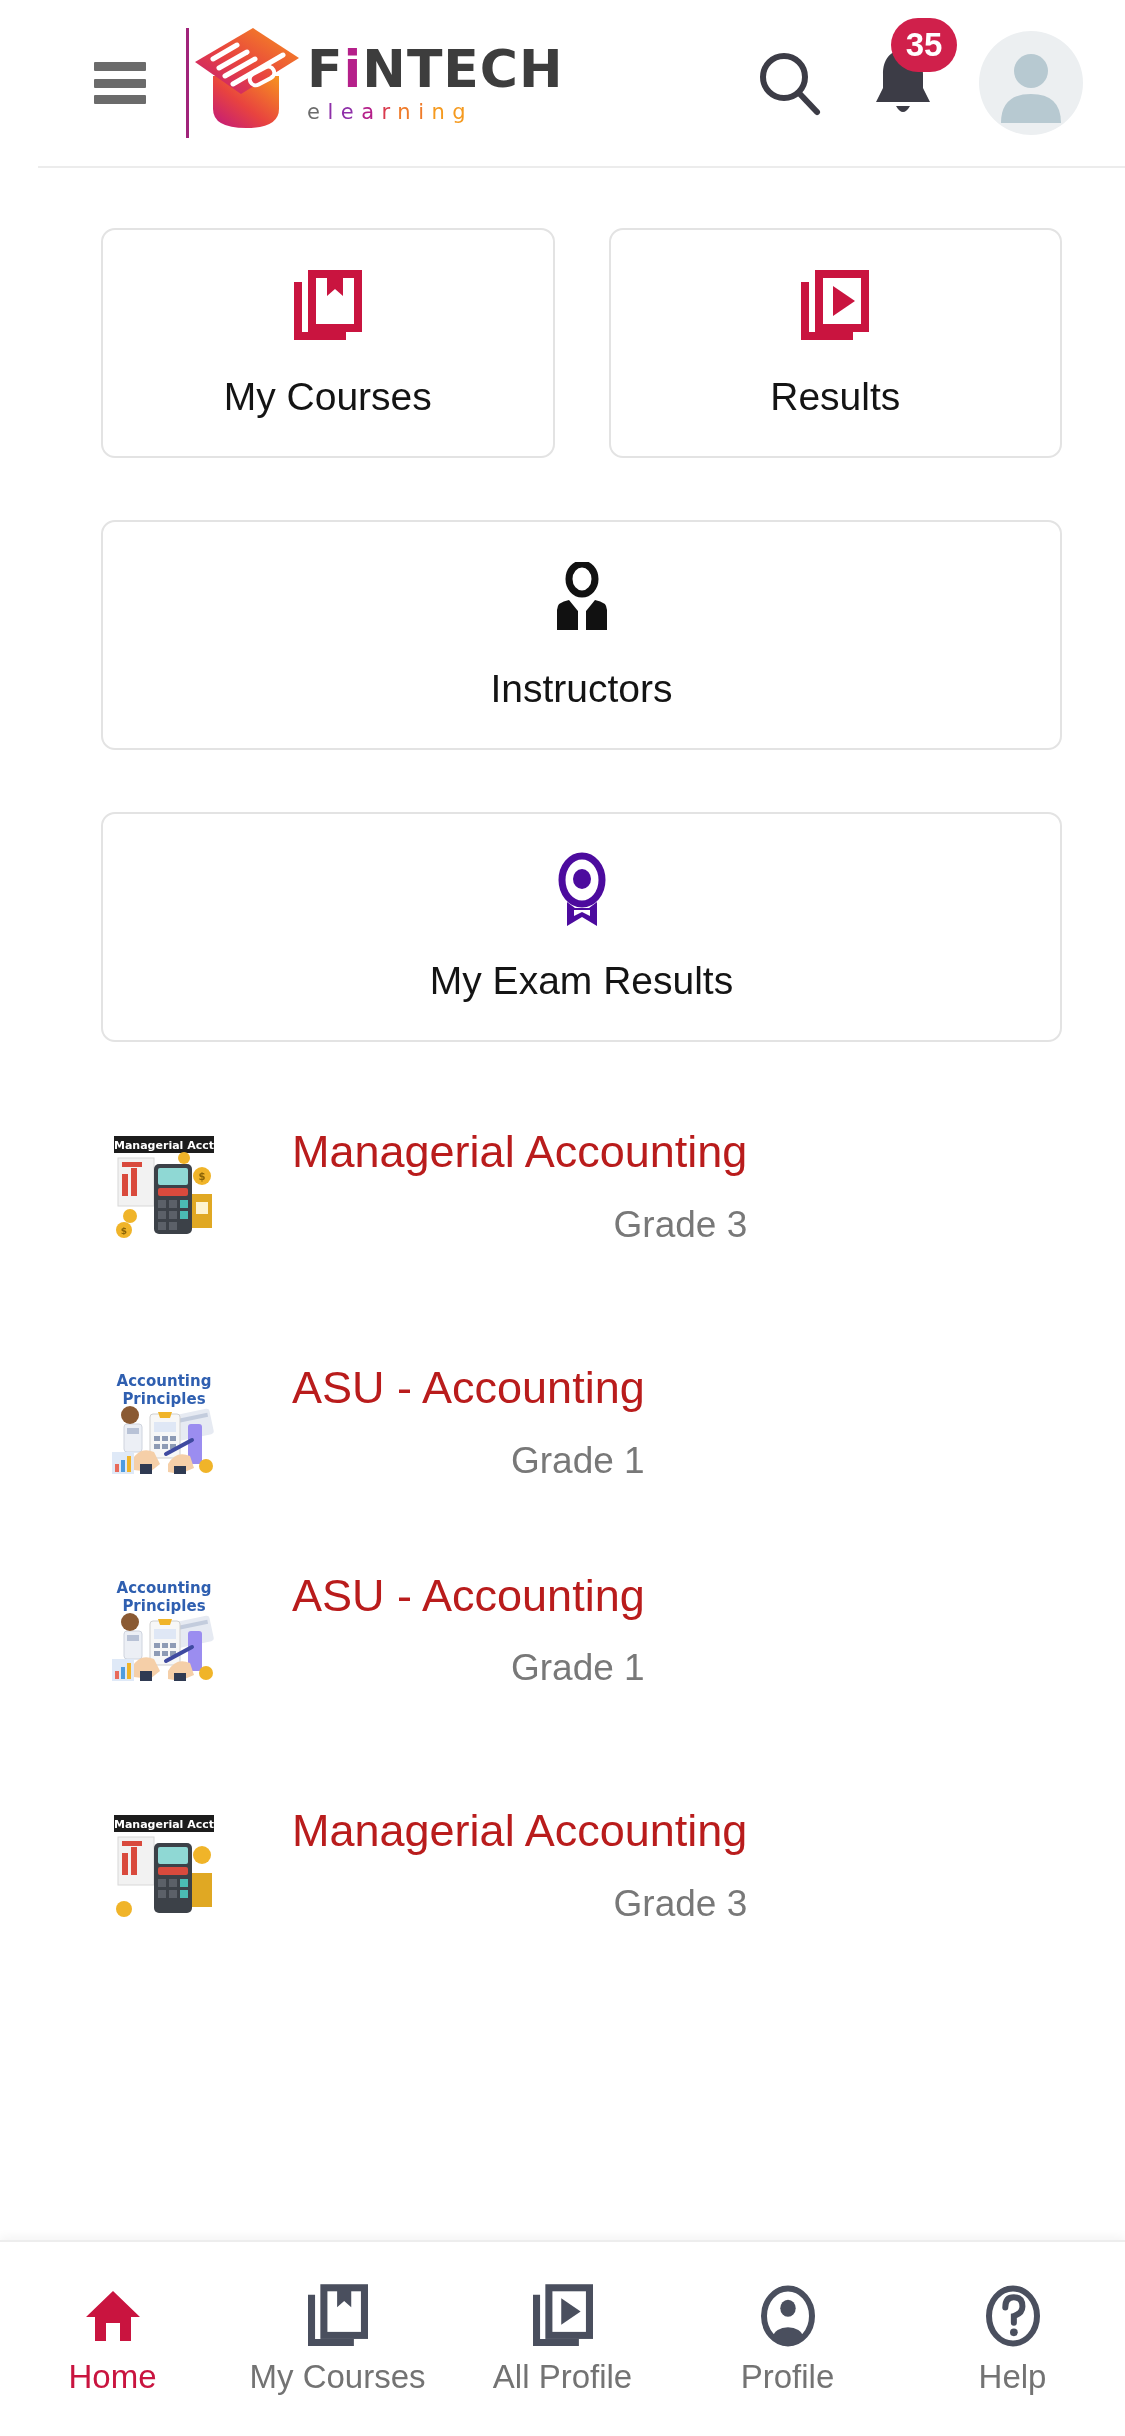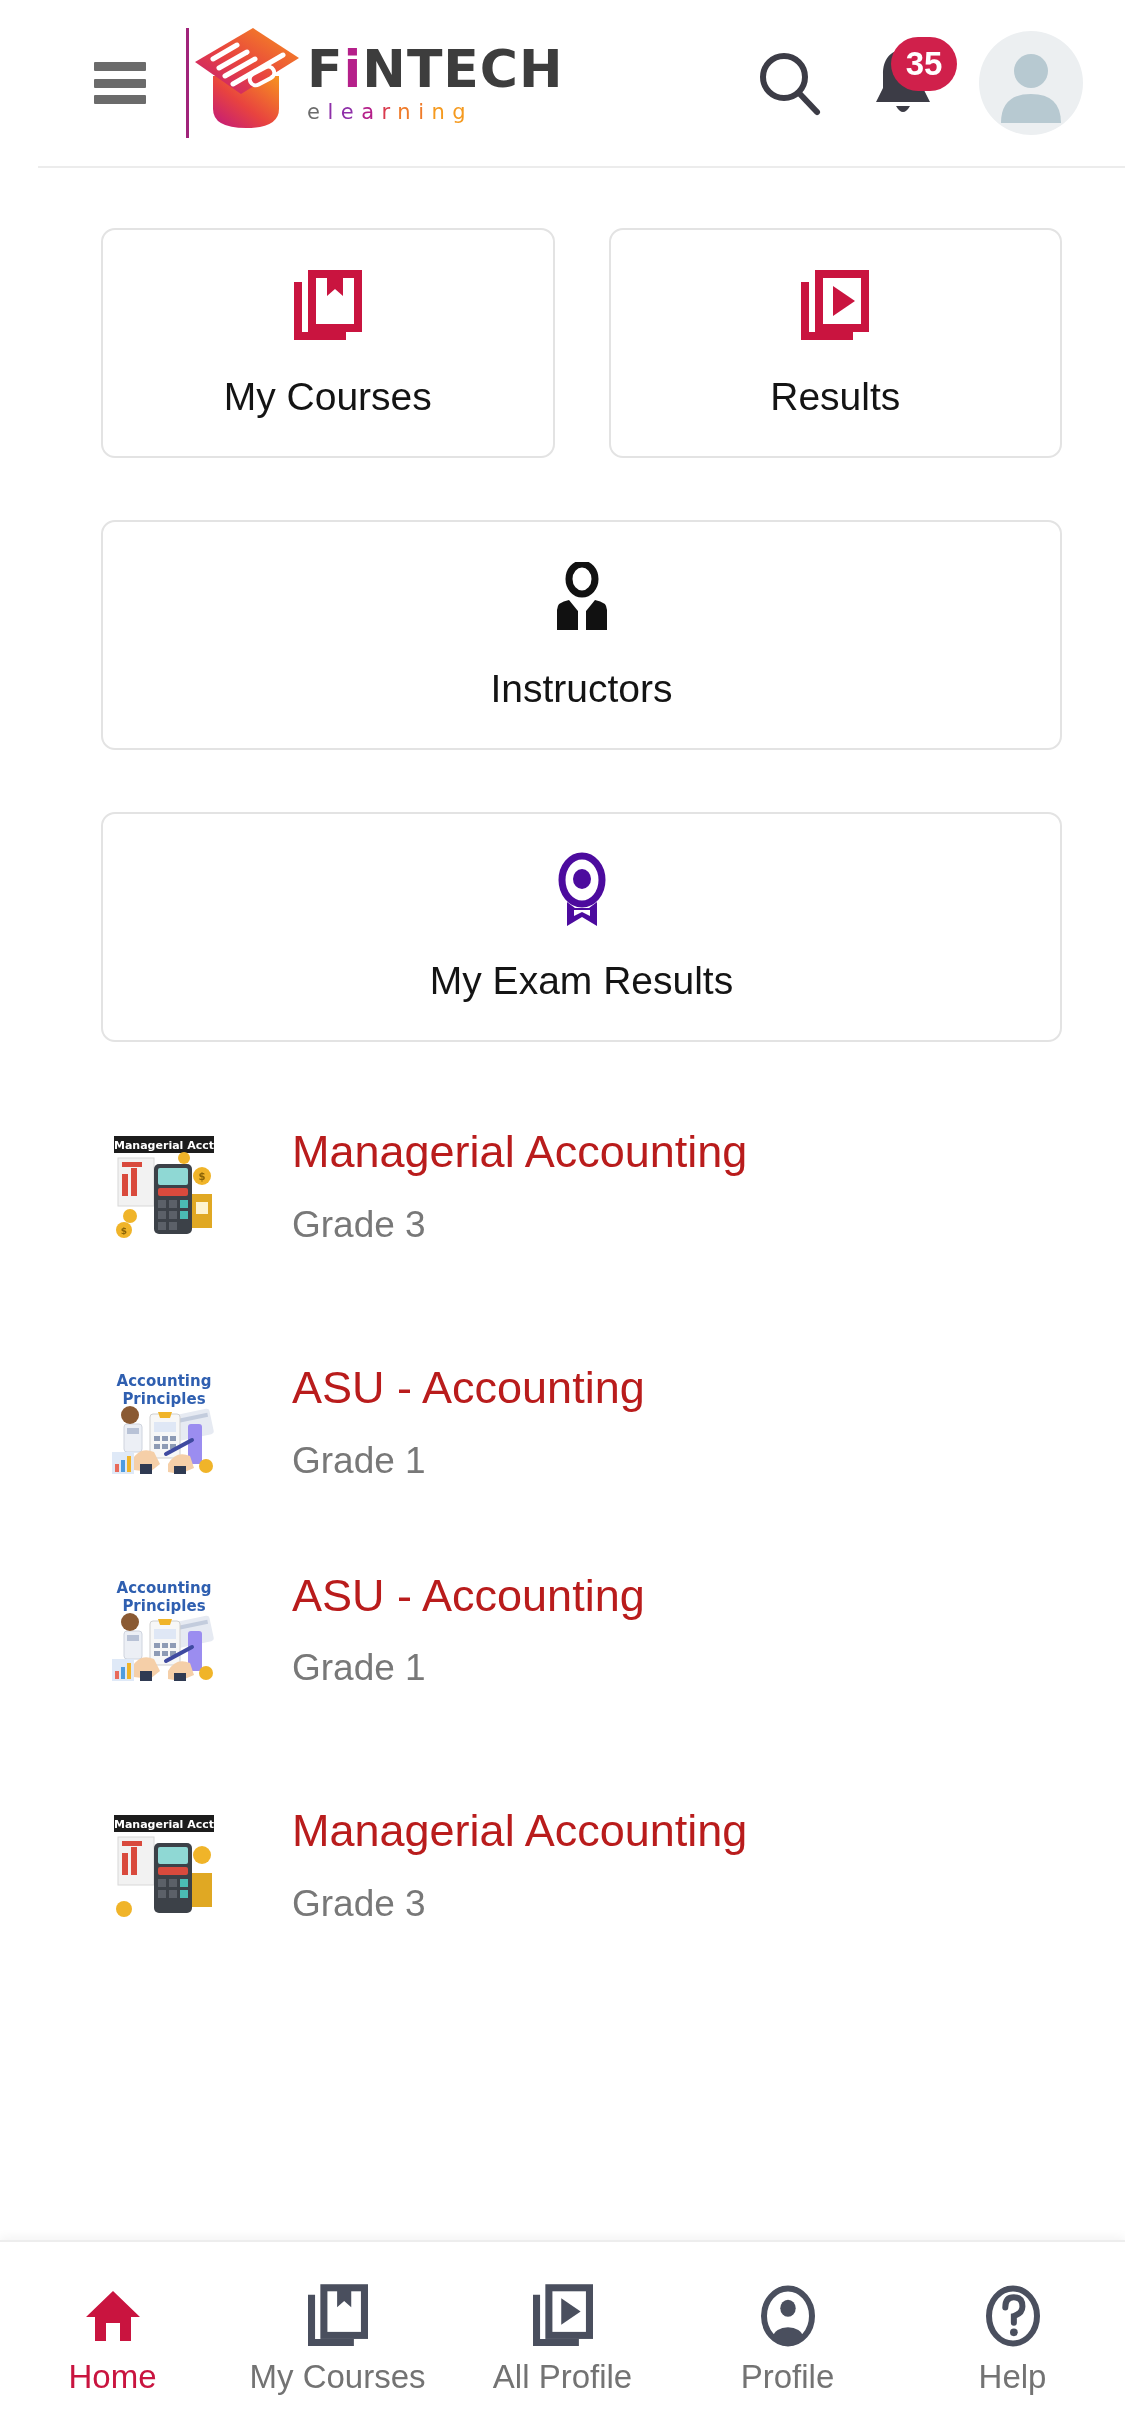--- a/index.html
+++ b/index.html
@@ -98,21 +98,20 @@
     height: 54px;
     border-radius: 30px;
     background: #d0204b;
     color: #ffffff;
     font-size: 33px;
     font-weight: bold;
     display: flex;
     align-items: center;
     justify-content: center;
     padding: 0 10px;
-    margin-top: 19px;
   }
   .avatar {
     width: 104px;
     height: 104px;
     border-radius: 50%;
     background: #eceff1;
     display: flex;
     align-items: flex-end;
     justify-content: center;
     overflow: hidden;
@@ -156,20 +155,21 @@
     margin: 90px 0 0 50px;
     font-size: 39px;
     color: #707070;
   }
   .course-list { margin-top: 44px; }
   .course-row {
     display: flex;
     align-items: center;
     padding: 22px 50px 22px 72px;
     cursor: pointer;
+    text-align: right;
   }
   .course-thumb {
     width: 108px;
     height: 108px;
     flex: 0 0 108px;
     background: #ffffff;
     position: relative;
     overflow: hidden;
   }
   .course-meta { margin-left: 74px; }

